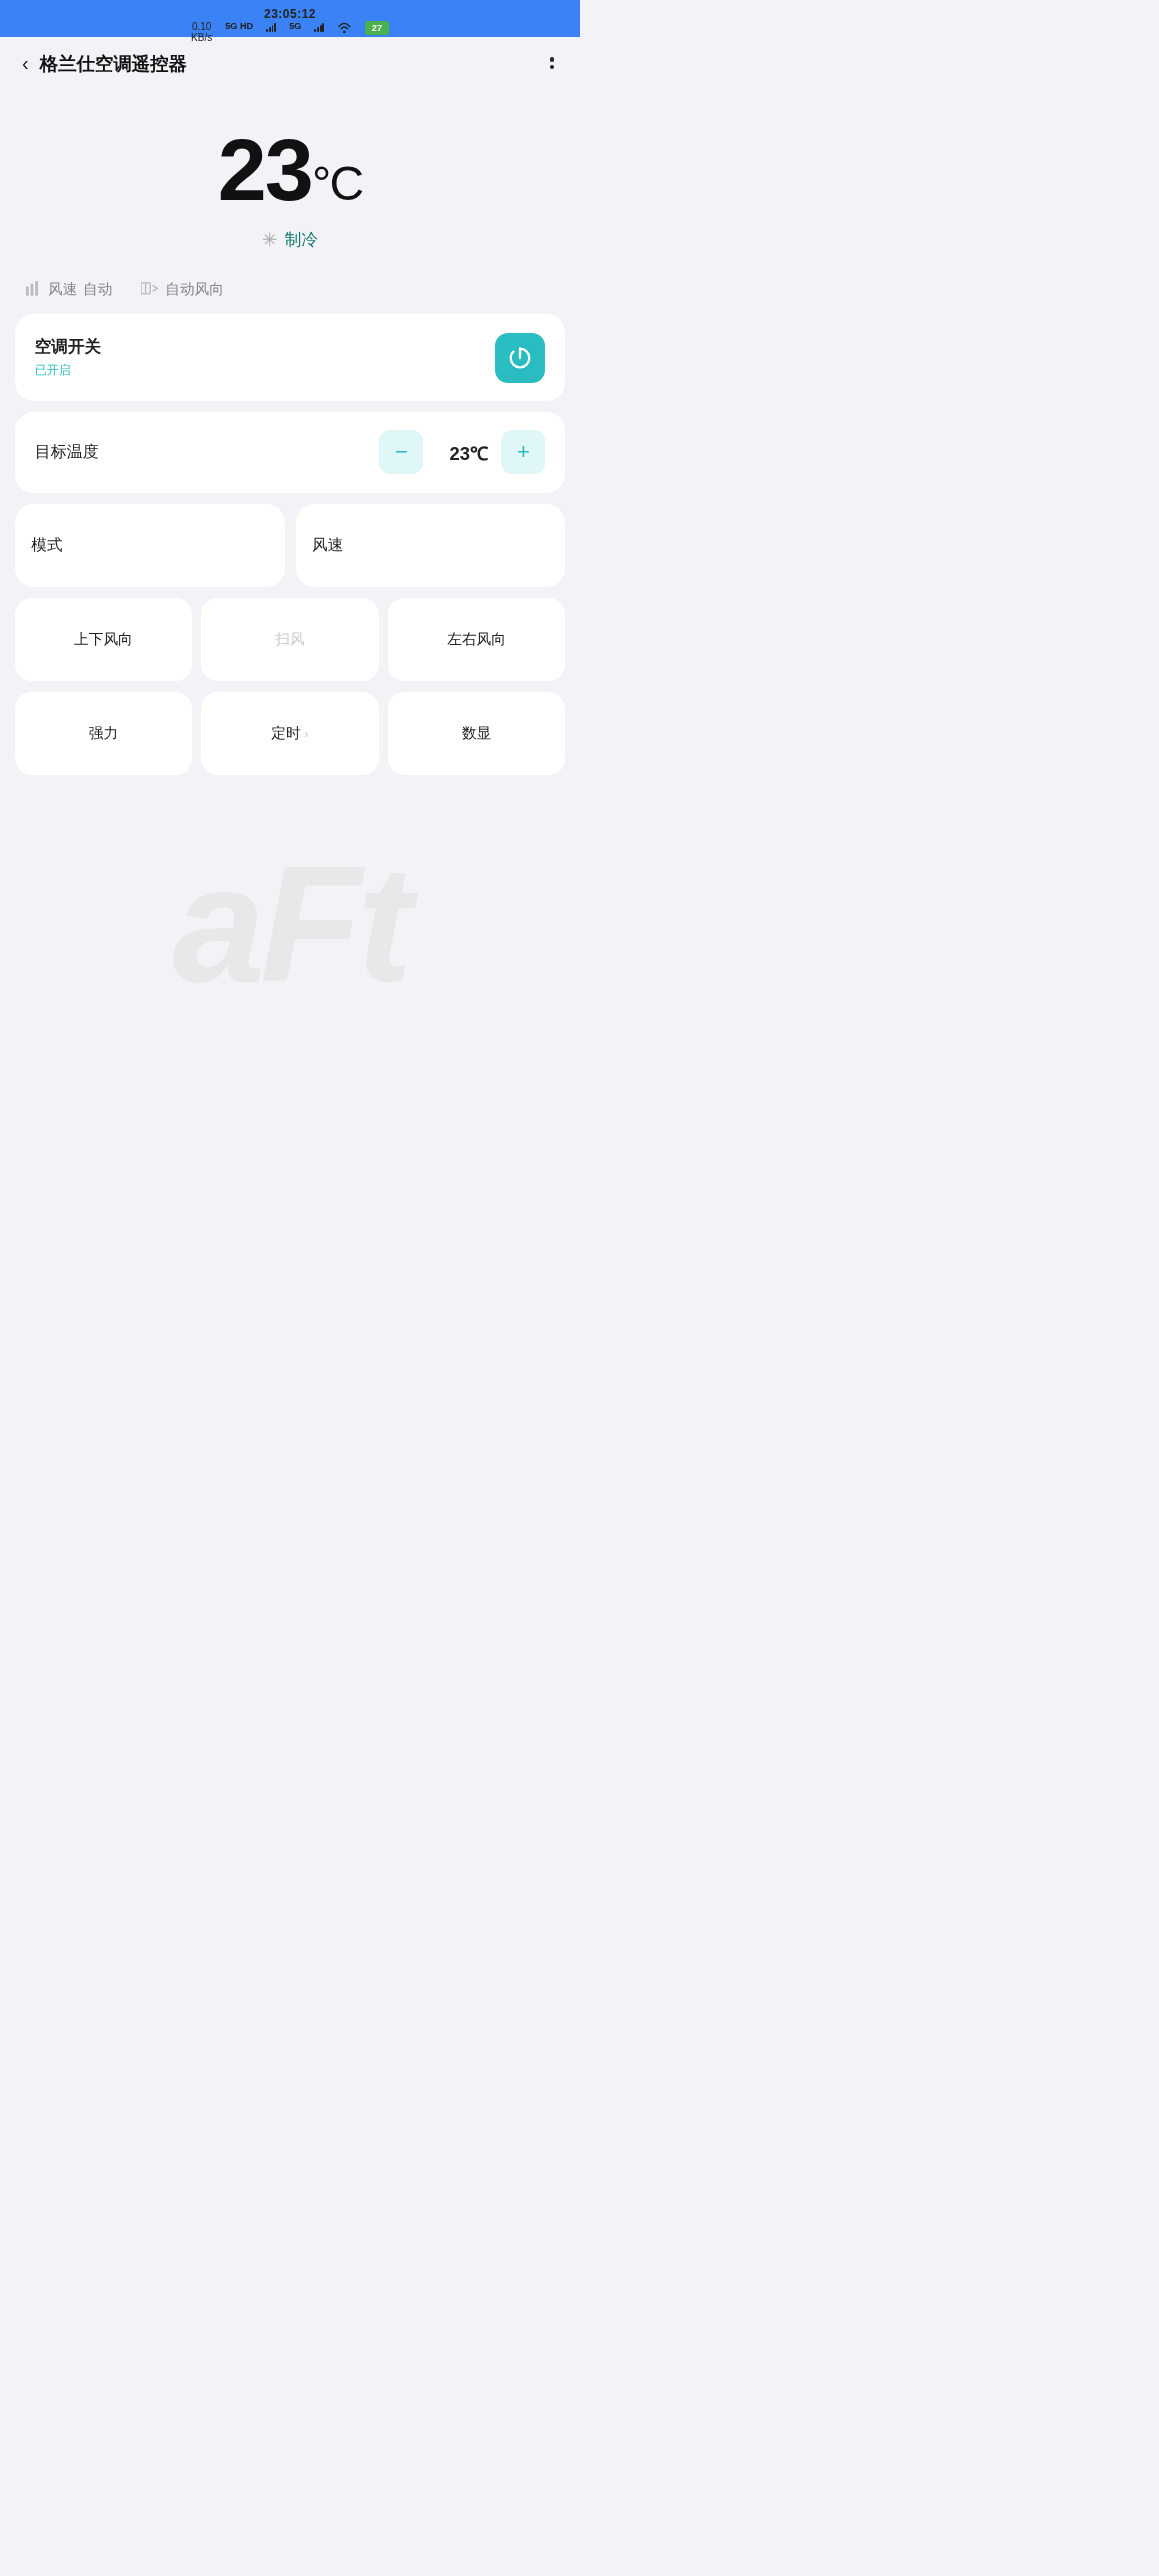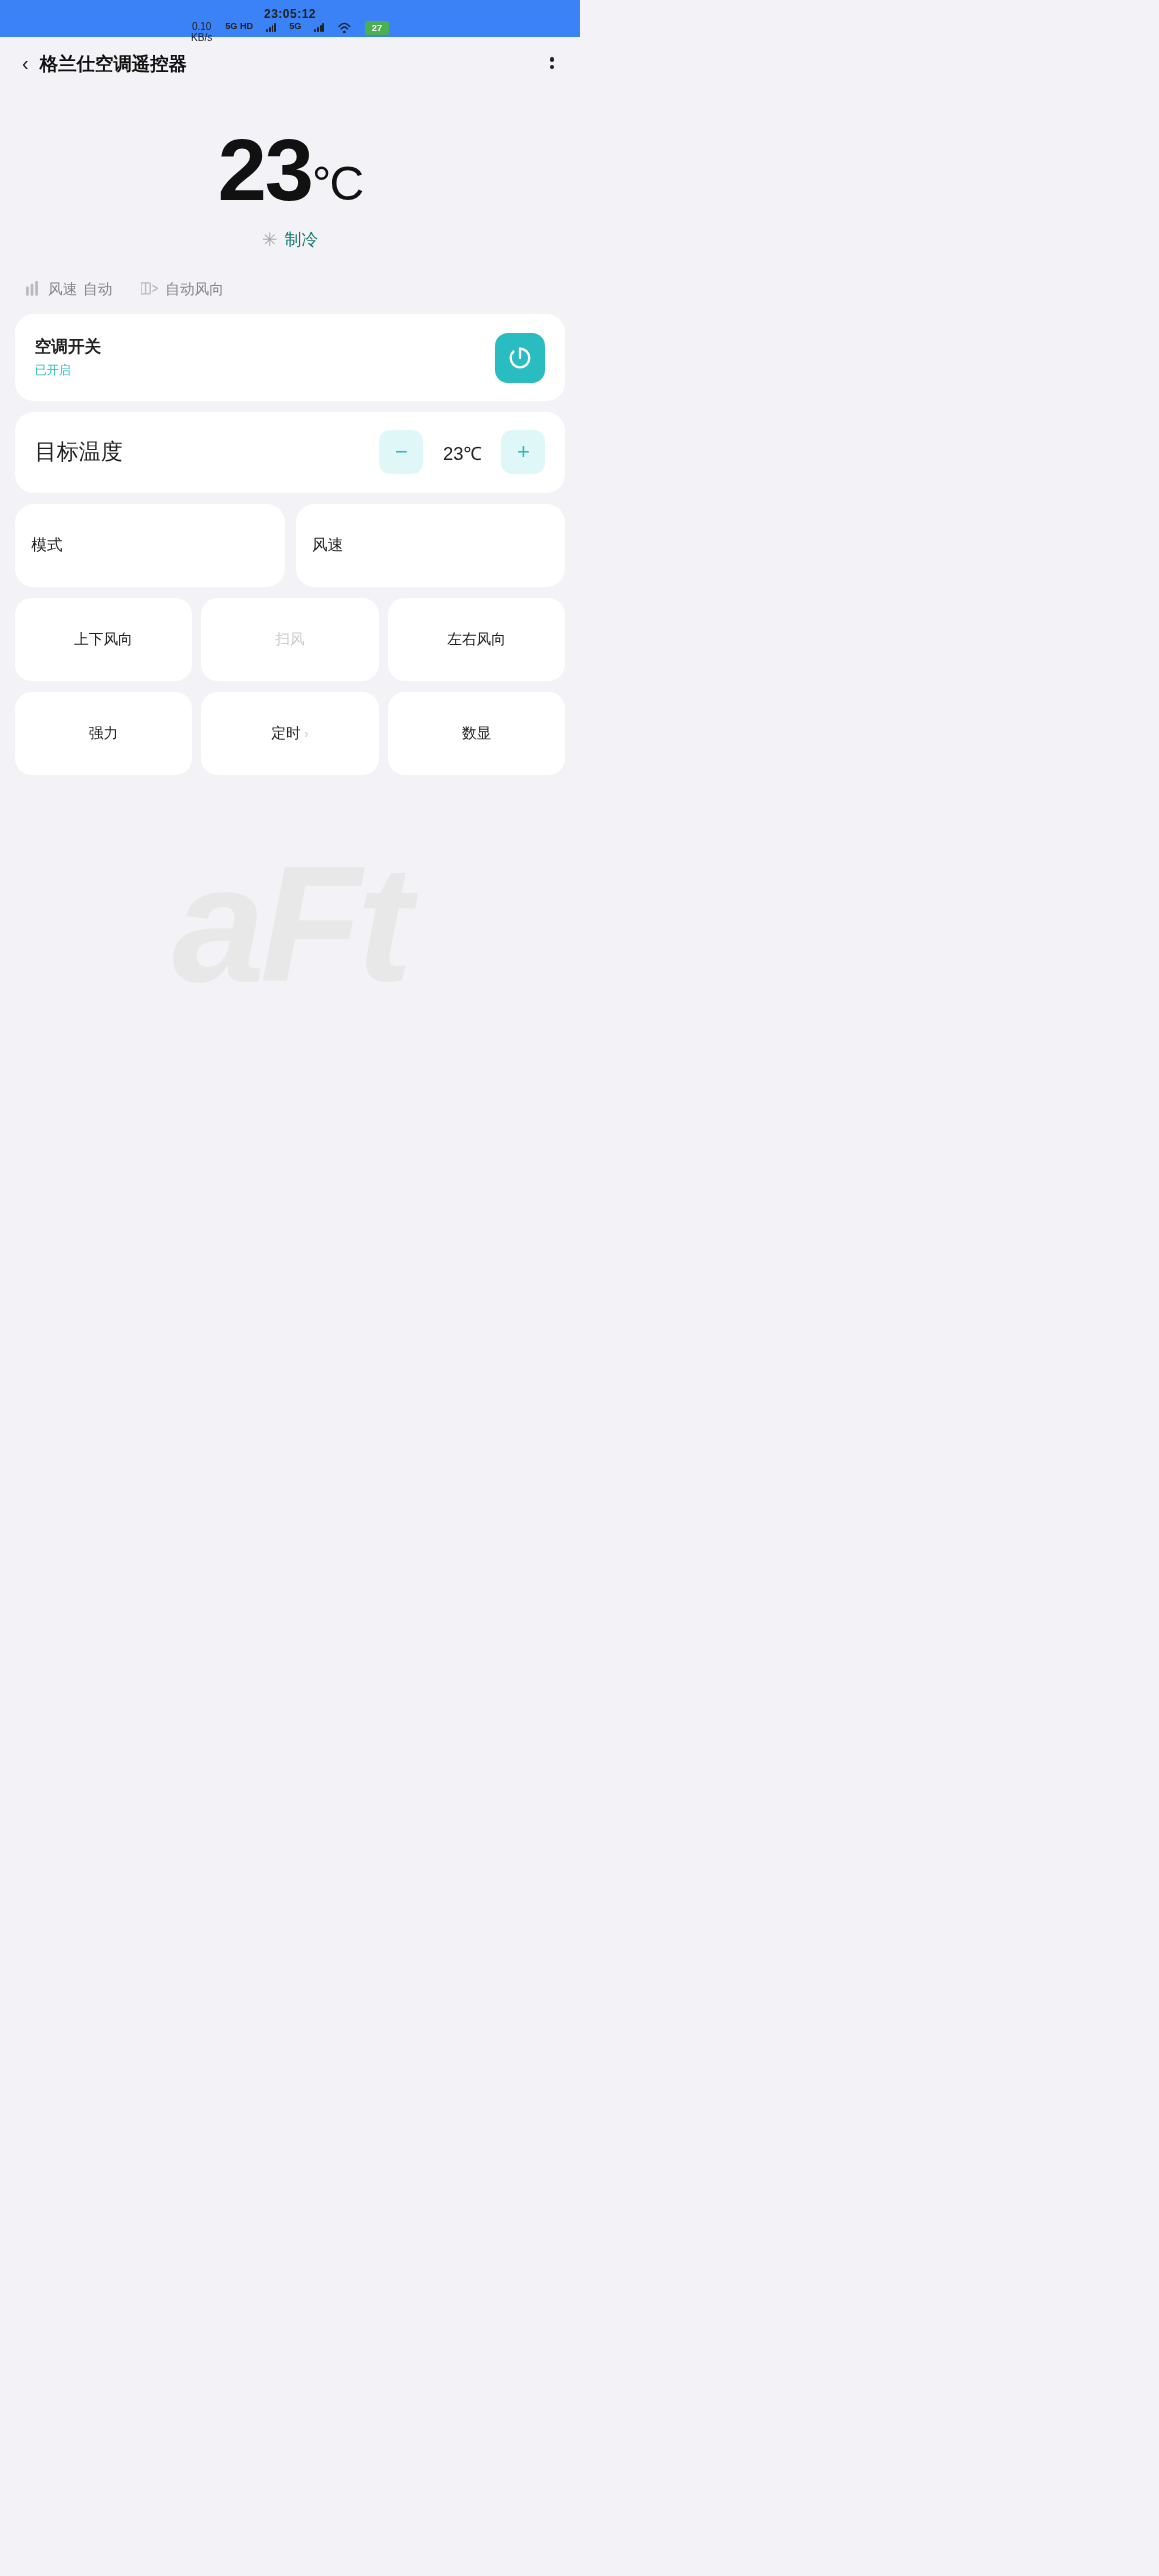--- a/index.html
+++ b/index.html
@@ -189,21 +189,21 @@
       height: 26px;
     }
 
     
     .temp-control-card {
       display: flex;
       align-items: center;
       justify-content: space-between;
     }
     .temp-label {
-      font-size: 22px;
+      font-size: 16px;
       font-weight: 500;
       color: #222;
     }
     .temp-controls {
       display: flex;
       align-items: center;
       gap: 13px;
     }
     .temp-btn {
       width: 44px;
@@ -214,24 +214,24 @@
       align-items: center;
       justify-content: center;
       cursor: pointer;
       border: none;
       font-size: 22px;
       color: #29bcc1;
       font-weight: 300;
     }
     .temp-value {
       font-size: 18.4px;
-      font-weight: 400;
+      font-weight: 700;
       color: #222;
       min-width: 52px;
-      text-align: center;
+      text-align: right;
     }
 
     
     .grid-row {
       display: flex;
       gap: 11px;
       margin: 0 14.7px 11px;
     }
     .grid-card {
       background: #fff;

